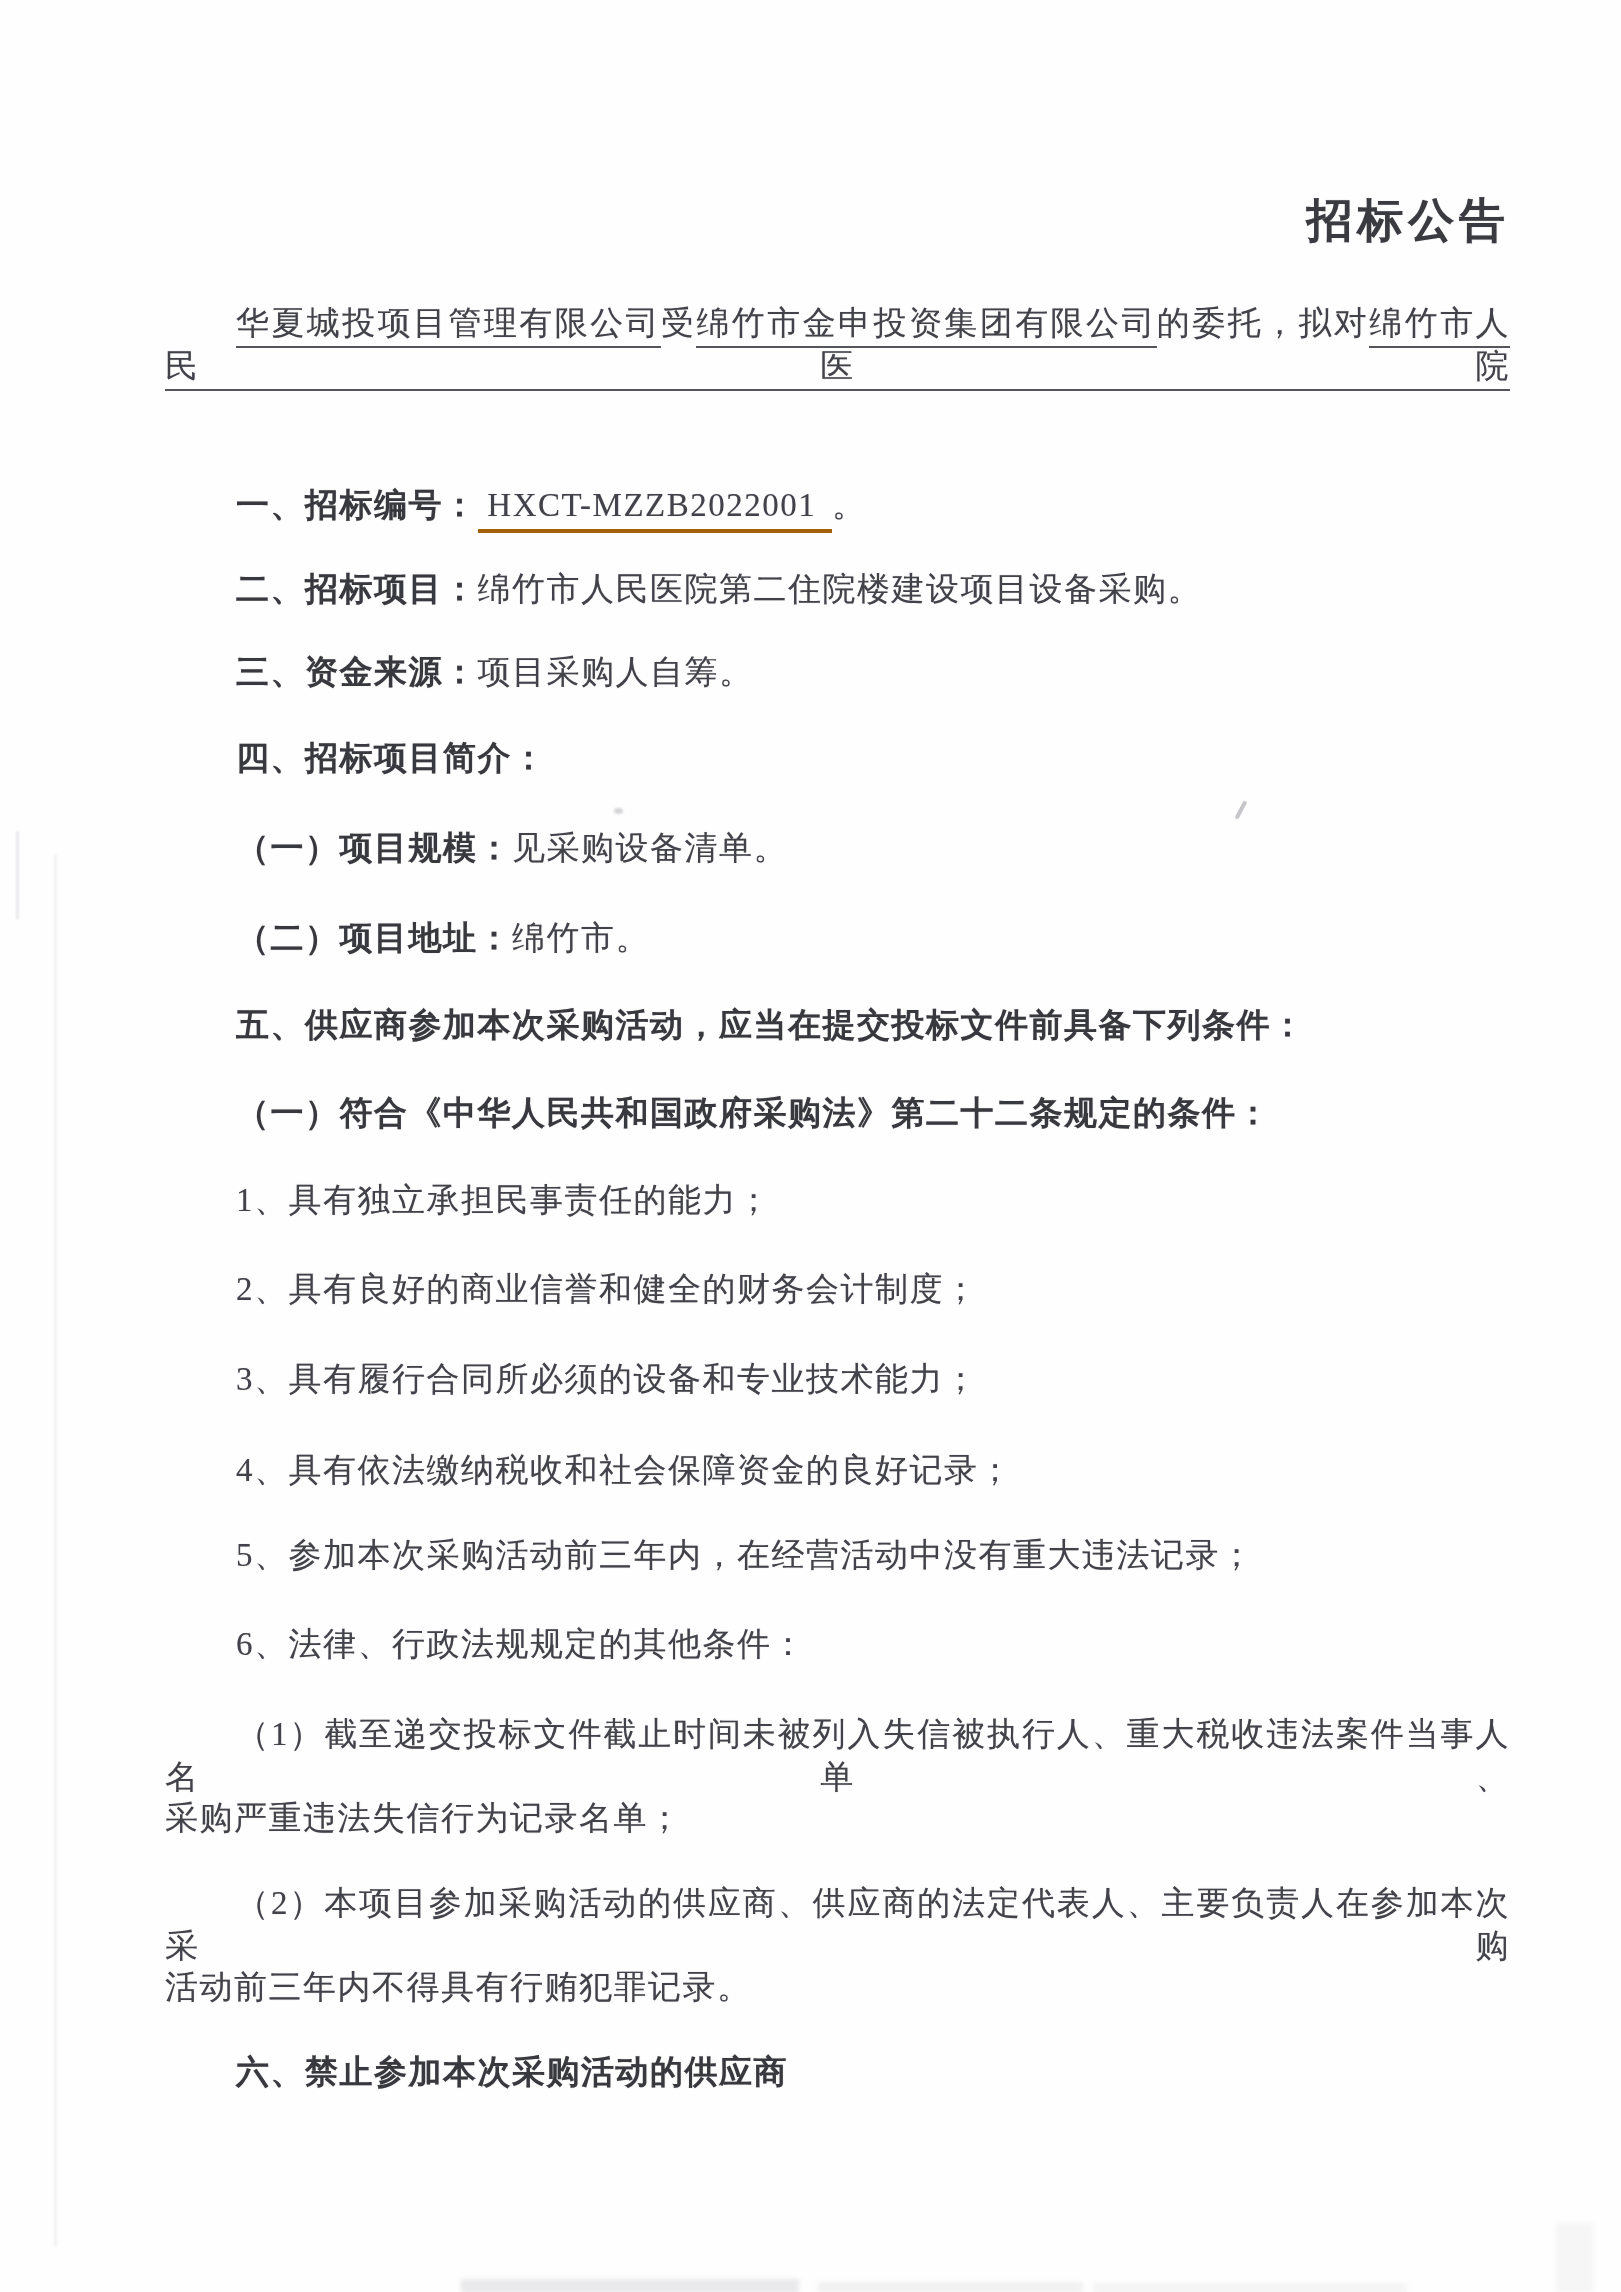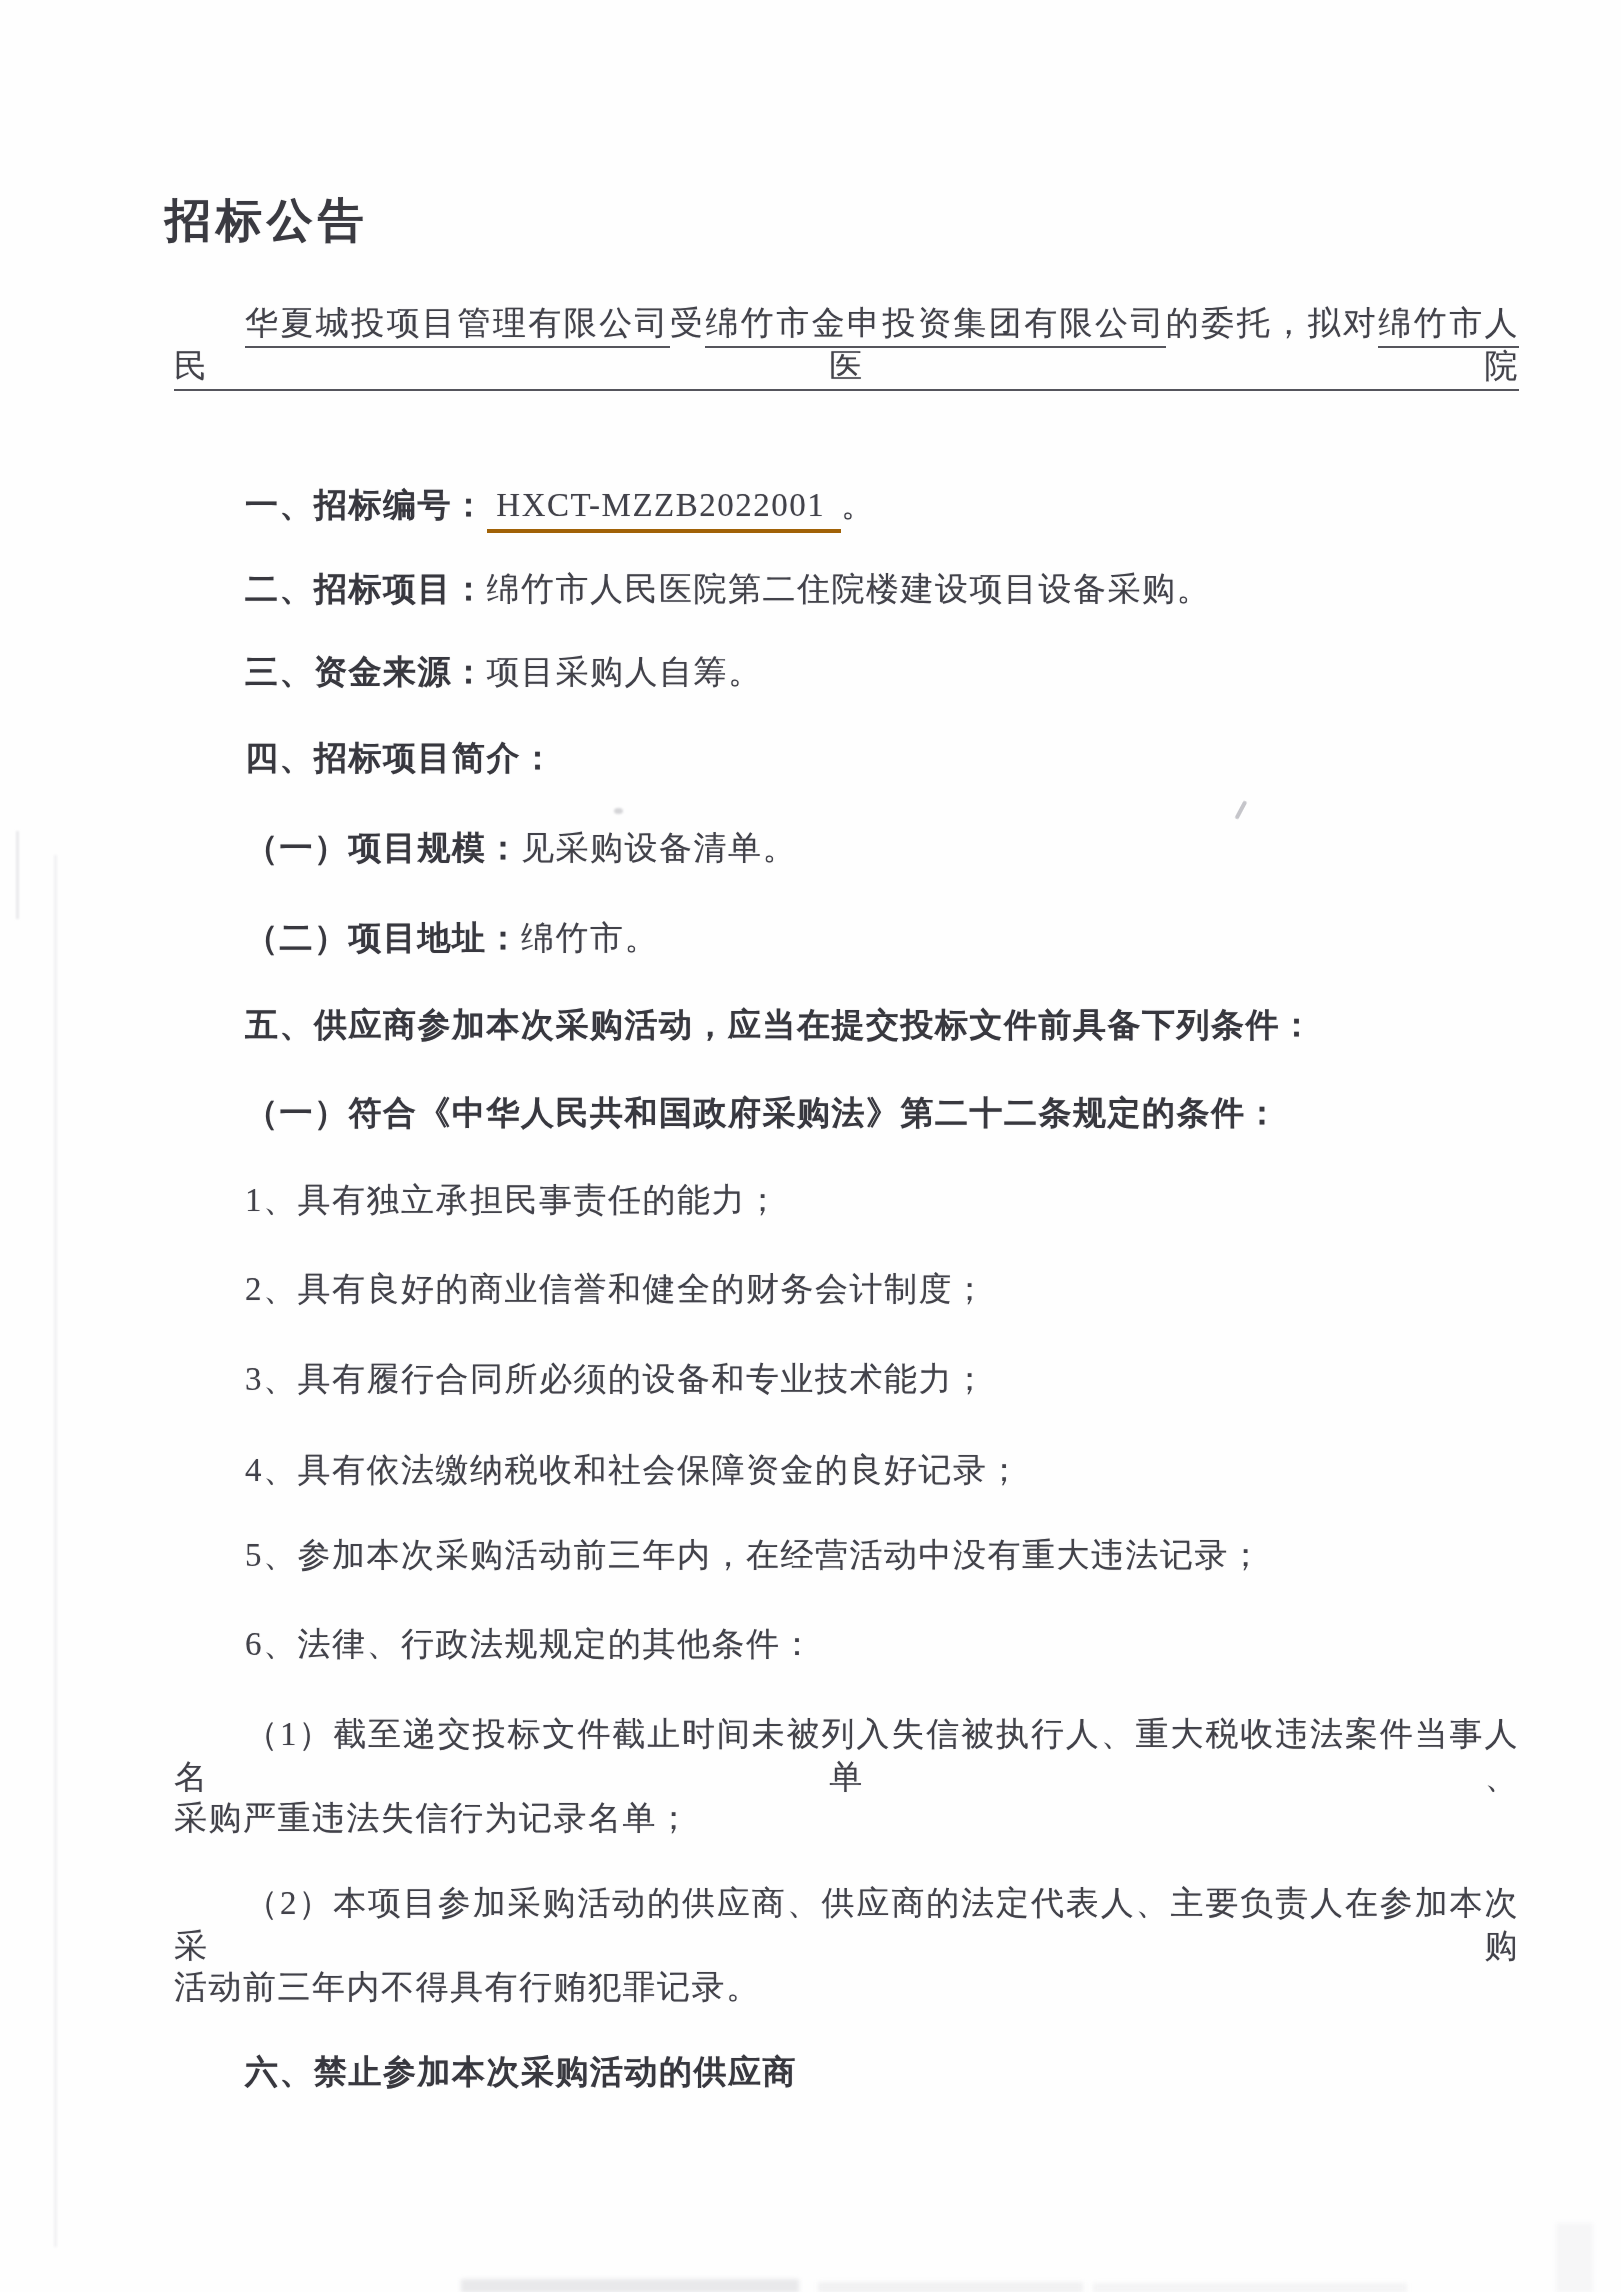--- a/index.html
+++ b/index.html
@@ -8,21 +8,21 @@
     width: 1621px;
     height: 2293px;
     margin: 0 auto;
     background: #fefefe;
     overflow: hidden;
     font-family: "Liberation Serif", "DejaVu Serif", serif;
     color: #3e3e44;
   }
   .line {
     position: absolute;
-    left: 174px;
+    left: 165px;
     width: 1345px;
     font-size: 33px;
     line-height: 1.3;
     letter-spacing: 1.5px;
     color: #42424a;
     text-shadow: 0 0 1px rgba(70,70,78,0.35);
     white-space: nowrap;
   }
   .just {
     white-space: normal;
@@ -31,21 +31,21 @@
   }
   .ind { text-indent: 71px; }
   .b { font-weight: bold; color: #38383f; }
   .u { border-bottom: 2px solid #55555c; padding-bottom: 4.9px; }
   .ucode { border-bottom: 4px solid #a16207; padding: 0 15.7px 5.9px 9.8px; }
   .title {
     position: absolute;
     top: 190px;
     left: 165px;
     width: 1345px;
-    text-align: left;
+    text-align: right;
     font-size: 46px;
     font-weight: bold;
     letter-spacing: 4.9px;
     color: #3a3a41;
     text-shadow: 0 0 1px rgba(60,60,68,0.4);
   }
   
   .art { position: absolute; pointer-events: none; }
   .vline1 { left: 15.7px; top: 831px; width: 2.9px; height: 88px; background: rgba(195,195,202,0.35); filter: blur(1px); }
   .vline2 { left: 54px; top: 855px; width: 2.9px; height: 1392px; background: rgba(208,208,214,0.28); filter: blur(1px); }

